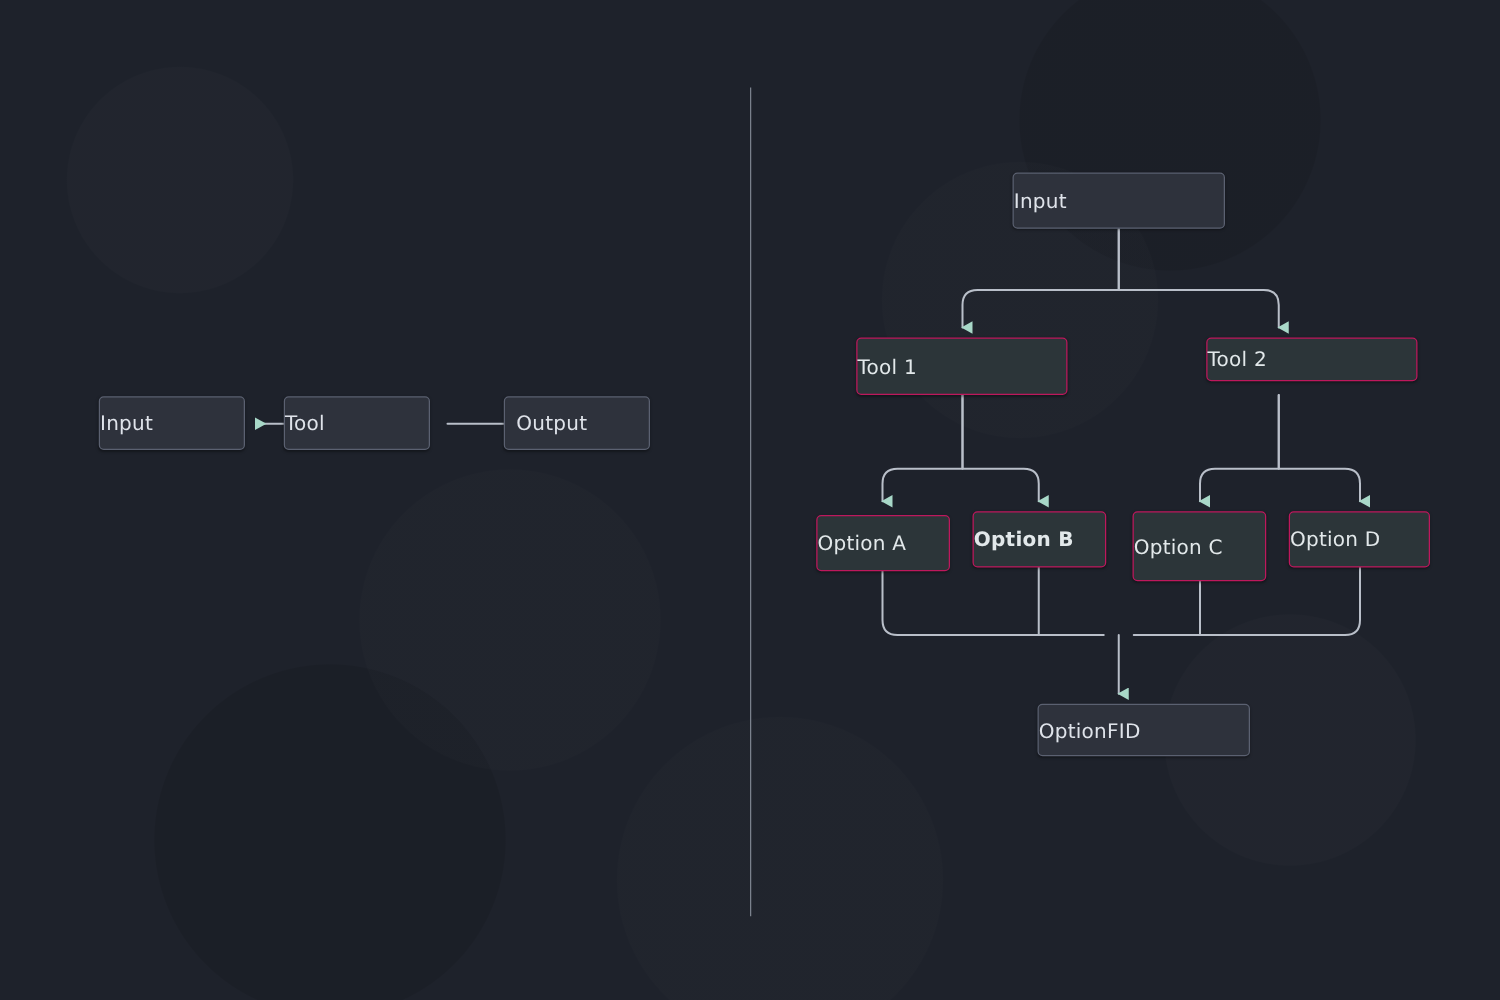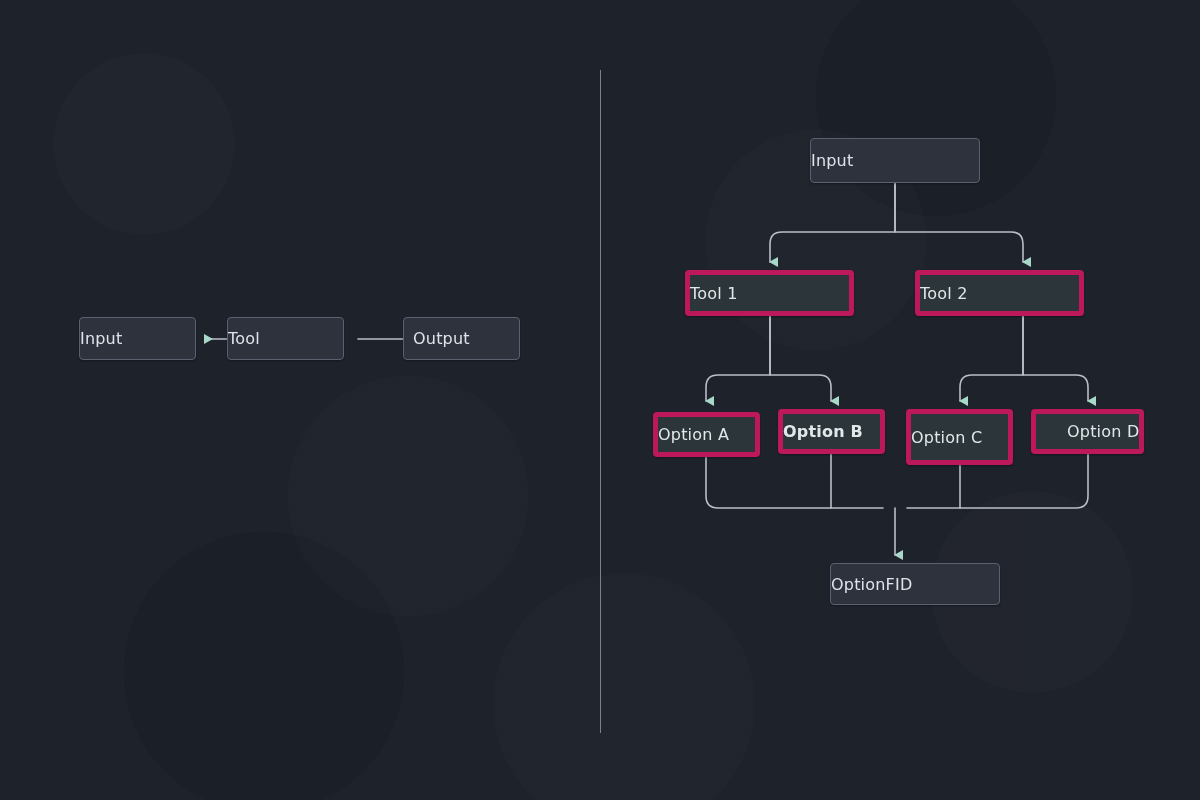--- a/index.html
+++ b/index.html
@@ -35,21 +35,21 @@
     user-select:none;
   }
   .node.gray{
     background:#2e323c;
     border:1px solid #5b6171;
     color:#dfe3ea;
     box-shadow:0 1px 2px rgba(0,0,0,.35);
   }
   .node.teal{
     background:#2c3539;
-    border:5px solid #be185d;
+    border:1px solid #be185d;
     color:#e2e8ea;
     box-shadow:0 1px 2px rgba(0,0,0,.35);
   }
   .divider{
     position:absolute;z-index:2;
     width:1px;
     background:#9aa2ad;
     opacity:.75;
   }
 </style>
@@ -105,34 +105,34 @@
     <span>Output</span>
   </div>
 
   <div class="node gray" style="left:810px;top:138px;width:170px;height:45px;">
     <span>Input</span>
   </div>
 
   <div class="node teal" style="left:685px;top:270px;width:169px;height:46px;">
     <span>Tool 1</span>
   </div>
-  <div class="node teal" style="left:915px;top:270px;width:169px;height:46px;">
+  <div class="node teal" style="left:965px;top:270px;width:169px;height:35px;">
     <span>Tool 2</span>
   </div>
 
   <div class="node teal" style="left:653px;top:412px;width:107px;height:45px;">
     <span>Option A</span>
   </div>
   <div class="node teal" style="left:778px;top:409px;width:107px;height:45px;font-weight:bold;">
     <span>Option B</span>
   </div>
   <div class="node teal" style="left:906px;top:409px;width:107px;height:56px;">
     <span>Option C</span>
   </div>
-  <div class="node teal" style="left:1031px;top:409px;width:113px;height:45px;padding-left:31px;">
+  <div class="node teal" style="left:1031px;top:409px;width:113px;height:45px;">
     <span>Option D</span>
   </div>
 
   <div class="node gray" style="left:830px;top:563px;width:170px;height:42px;">
     <span>OptionFID</span>
   </div>
 
 </div>
 
 </body></html>

